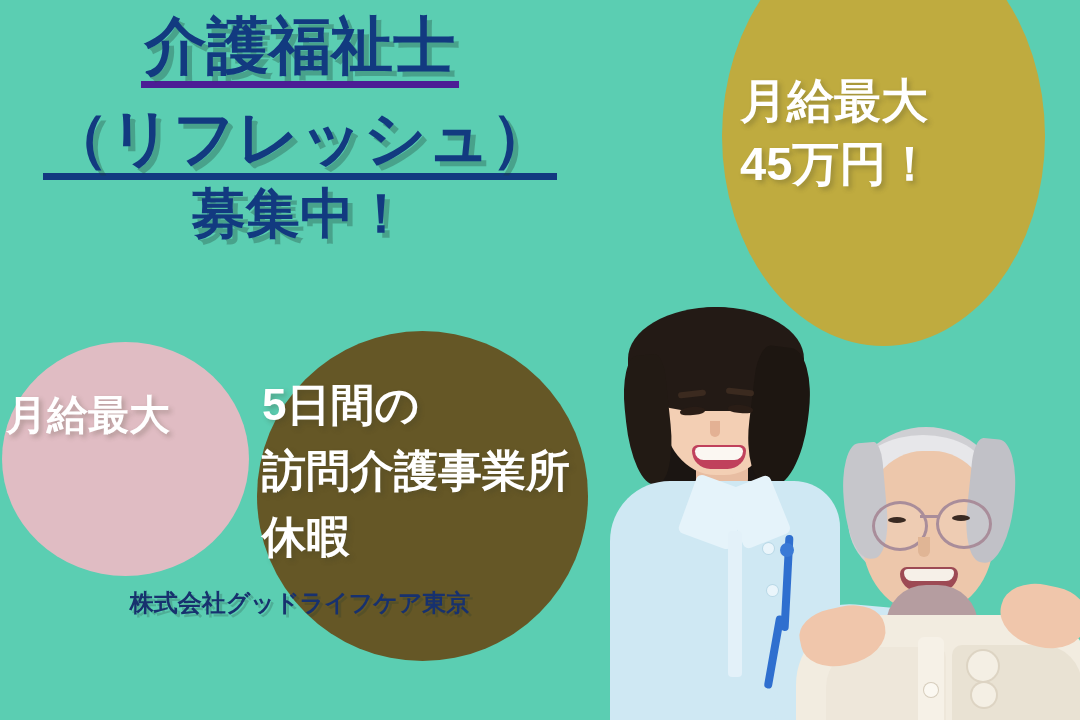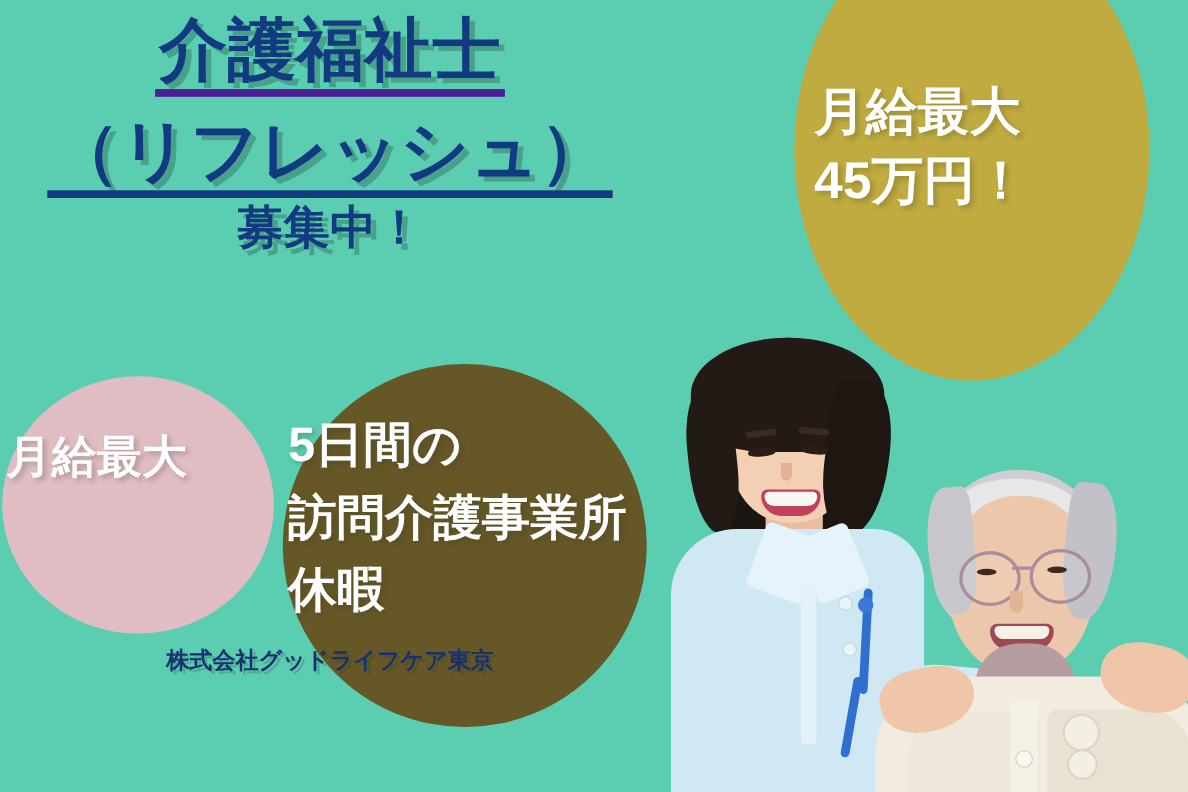--- a/index.html
+++ b/index.html
@@ -142,21 +142,21 @@
     display: inline-block;
     border-bottom: 7px solid #4c1d95;
     padding: 0 4px 4px 4px;
   }
   #hl-3 {
     font-size: 62px; margin-top: 18px;
     display: inline-block;
     border-bottom: 7px solid #123a80;
     padding: 0 4px 4px 4px;
   }
-  #hl-4 { font-size: 42px; margin-top: 6px; }
+  #hl-4 { font-size: 54px; margin-top: 6px; }
 
   
   .badge-text {
     position: absolute;
     color: #ffffff;
     font-weight: 700;
     text-align: left;
     text-shadow: 3px 3px 5px rgba(60,60,40,0.28);
     line-height: 1.34;
   }
@@ -165,21 +165,21 @@
   #vacation-text { left: 262px; top: 372px; width: 322px; font-size: 44px; line-height: 1.5; }
 
   
   #footer {
     position: absolute;
     left: 0; top: 586px;
     width: 600px;
     text-align: center;
     color: #17316e;
     font-weight: 700;
-    font-size: 21px;
+    font-size: 24px;
     line-height: 1.43;
     text-shadow: 3px 3px 0 rgba(30,60,50,0.22);
   }
   #footer .f-line { display: block; white-space: nowrap; }
 </style>
 </head>
 <body>
 
 <div id="poster">
 

